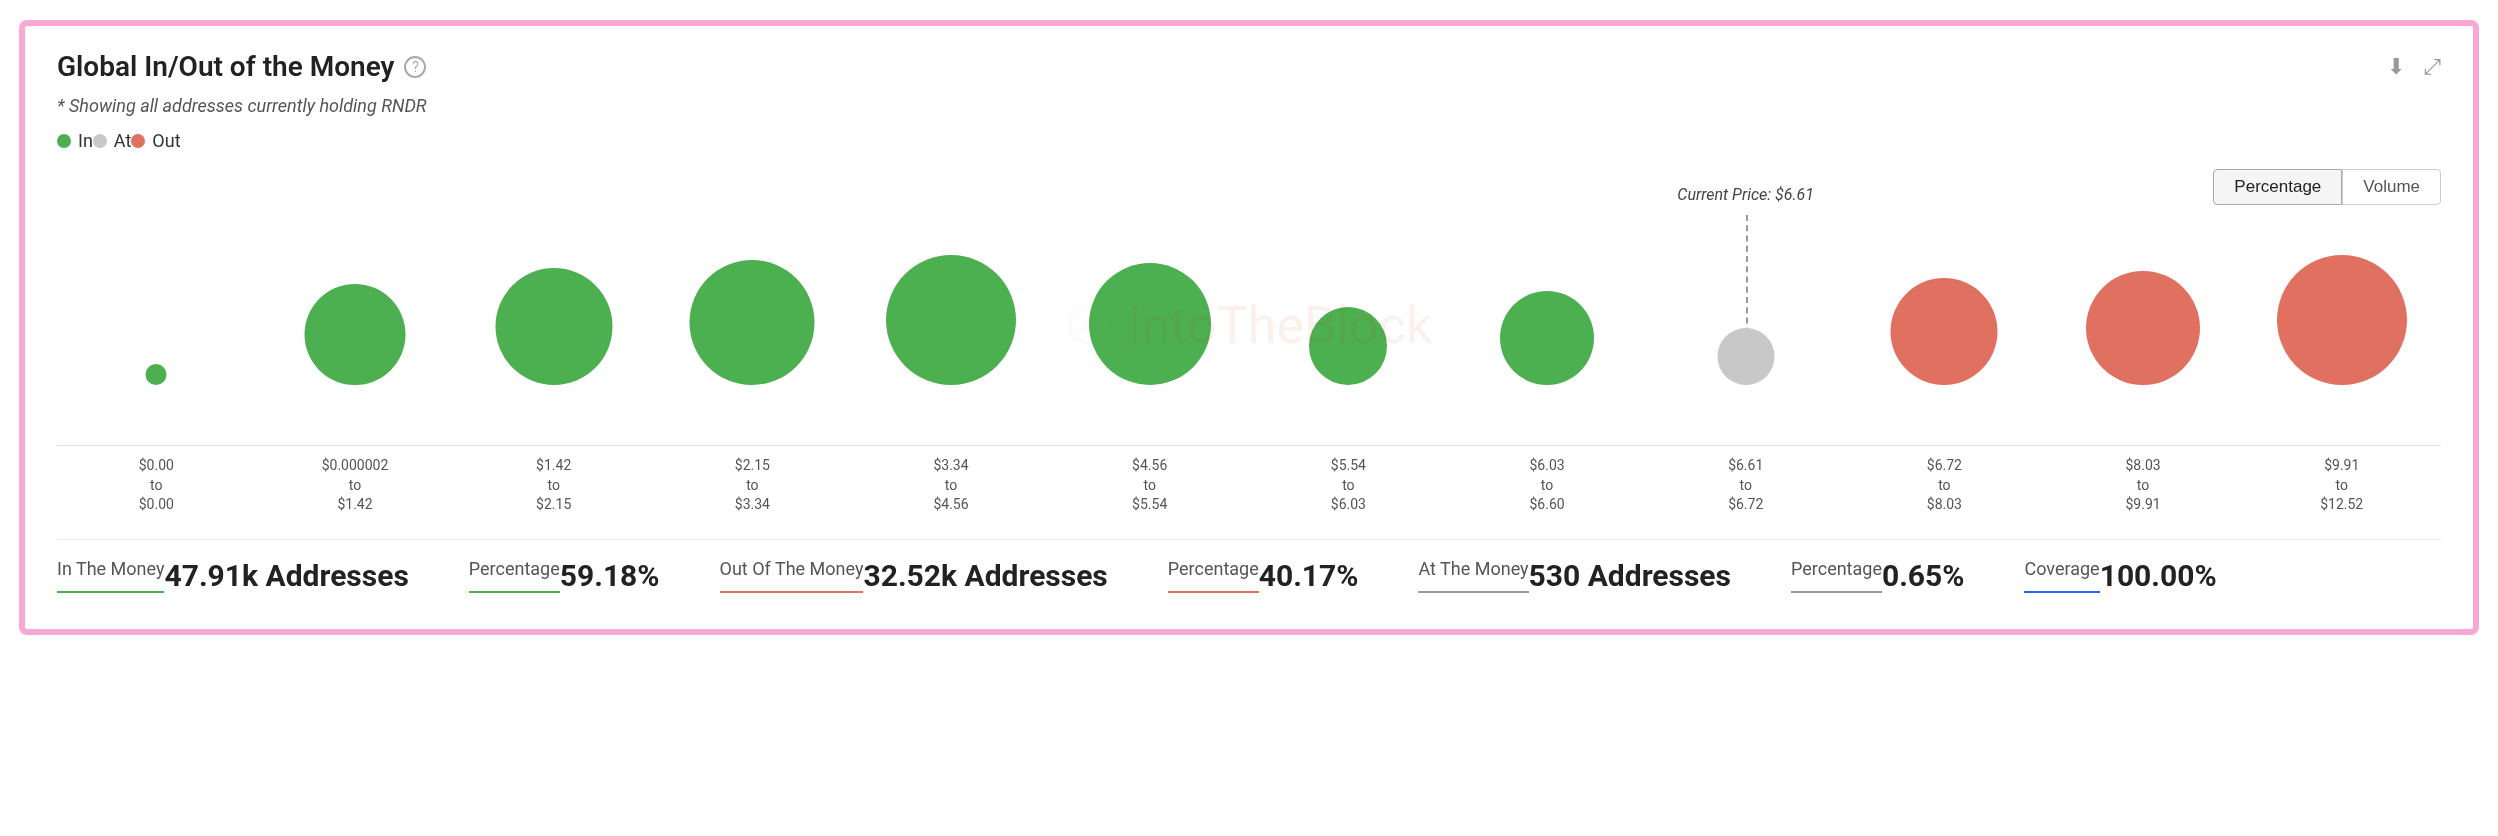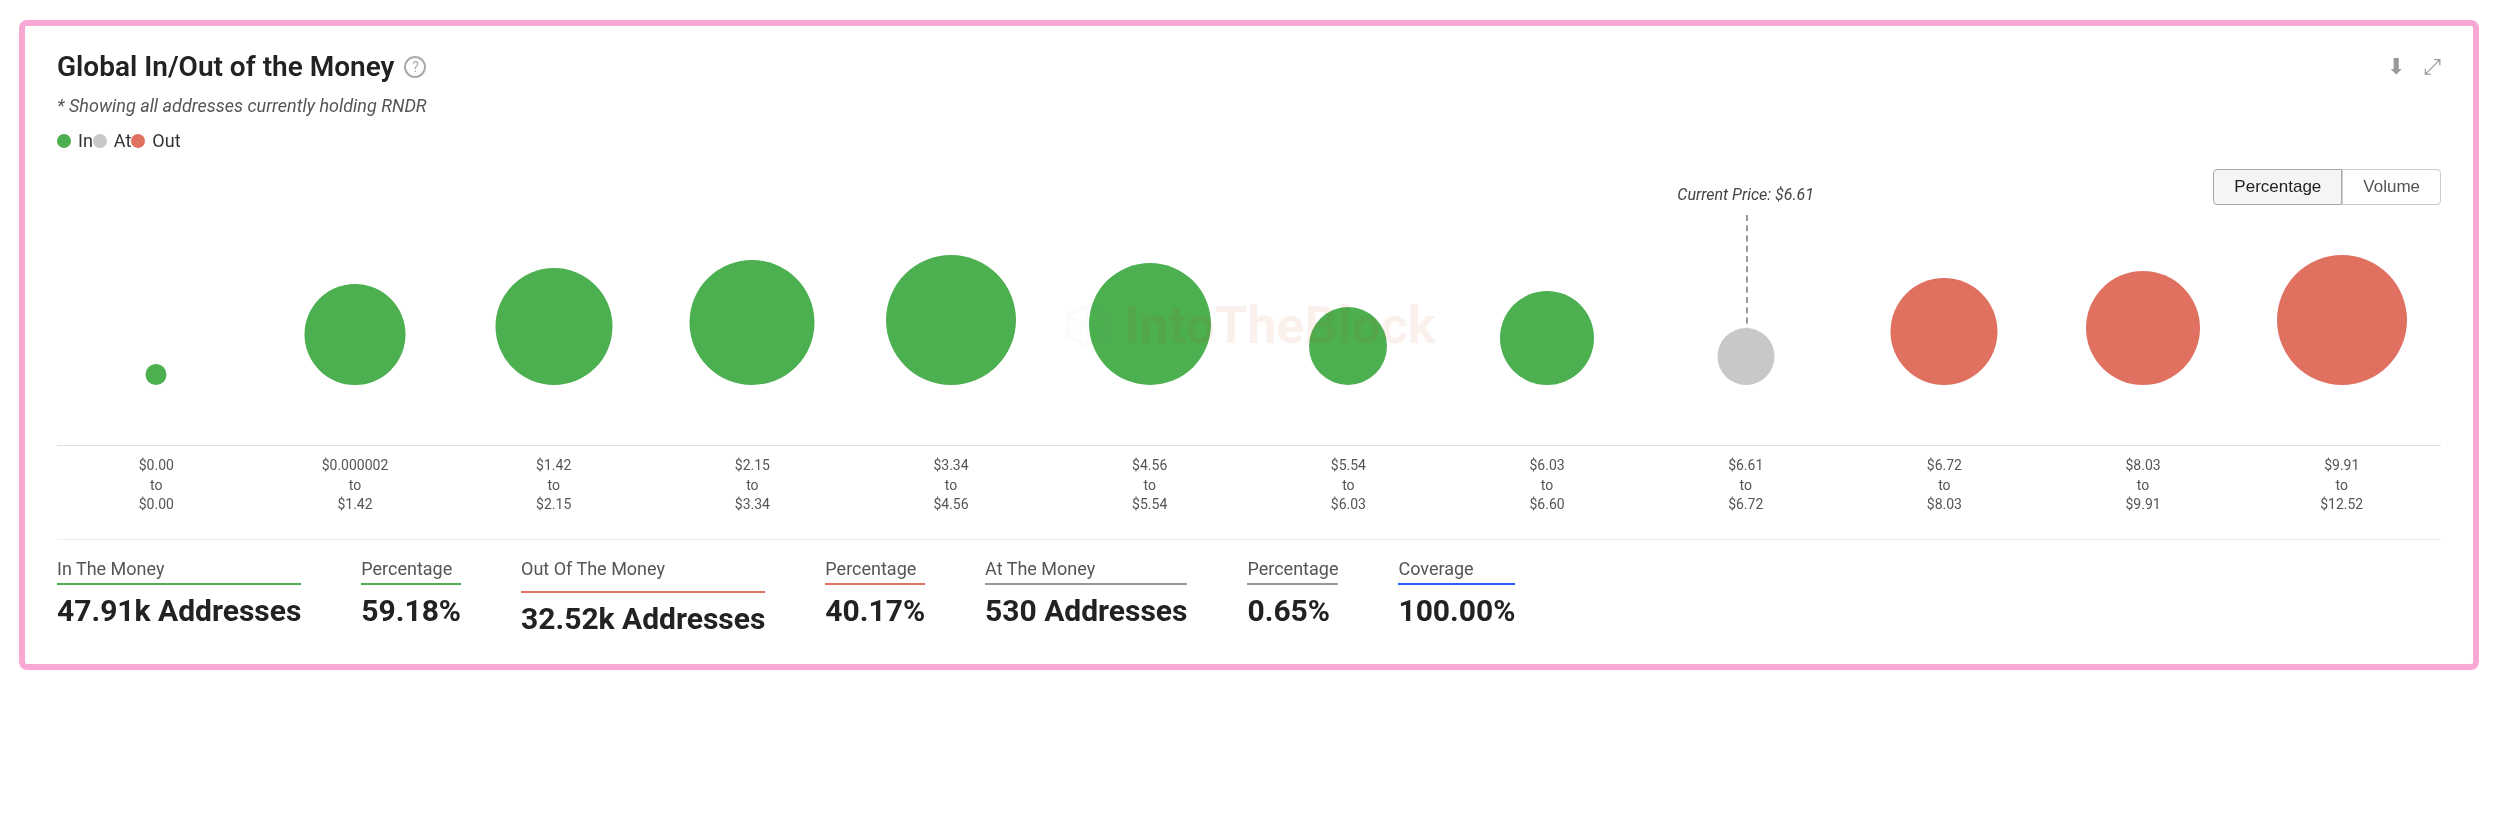--- a/index.html
+++ b/index.html
@@ -166,39 +166,39 @@
       color: #555;
       line-height: 1.4;
     }
     .watermark {
       position: absolute;
       top: 50%;
       left: 50%;
       transform: translate(-50%, -50%);
       opacity: 0.07;
       font-size: 52px;
-      font-weight: 700;
+      font-weight: 400;
       color: #c2410c;
       pointer-events: none;
       white-space: nowrap;
       display: flex;
       align-items: center;
       gap: 12px;
     }
 
     .stats-row {
       display: flex;
       gap: 0;
       margin-top: 24px;
       border-top: 1px solid #eee;
       padding-top: 18px;
     }
     .stat-group {
       display: flex;
-      flex-direction: column;
+      flex-direction: row;
       margin-right: 60px;
     }
     .stat-label {
       font-size: 18px;
       color: #555;
       margin-bottom: 6px;
       padding-bottom: 4px;
       font-weight: 400;
     }
     .stat-value {

